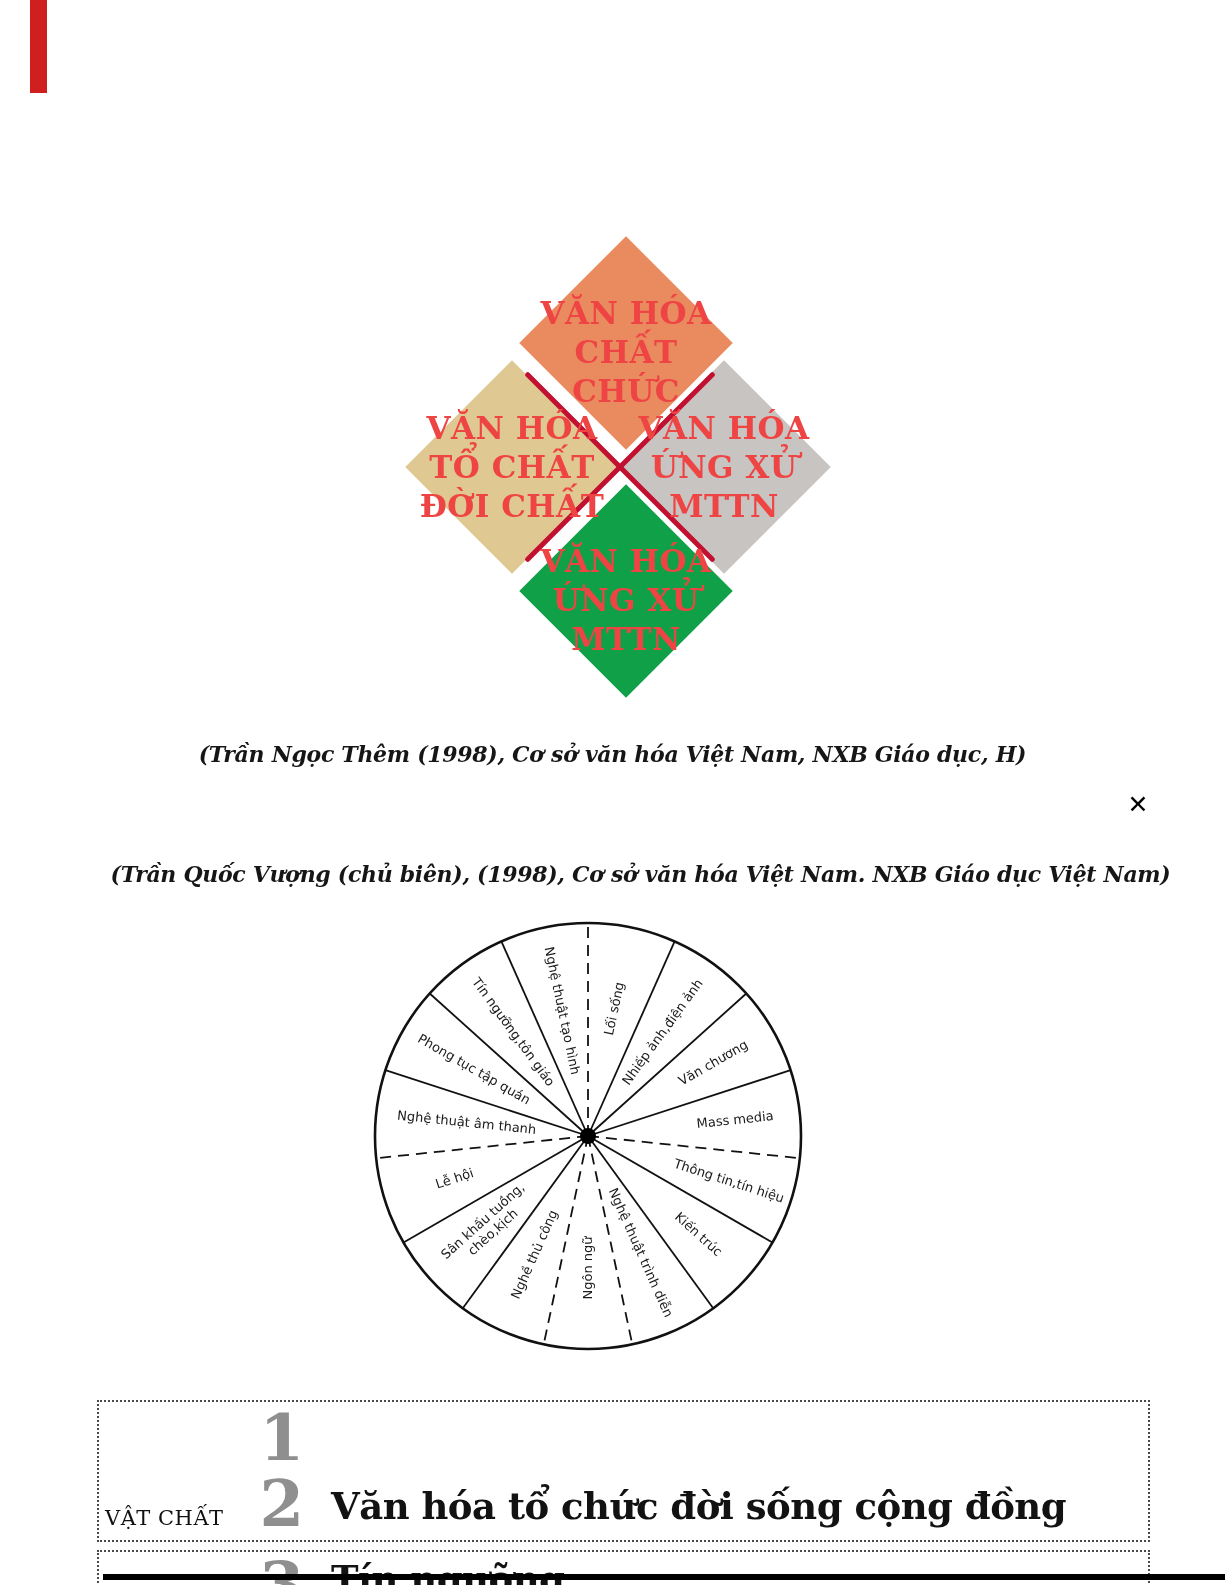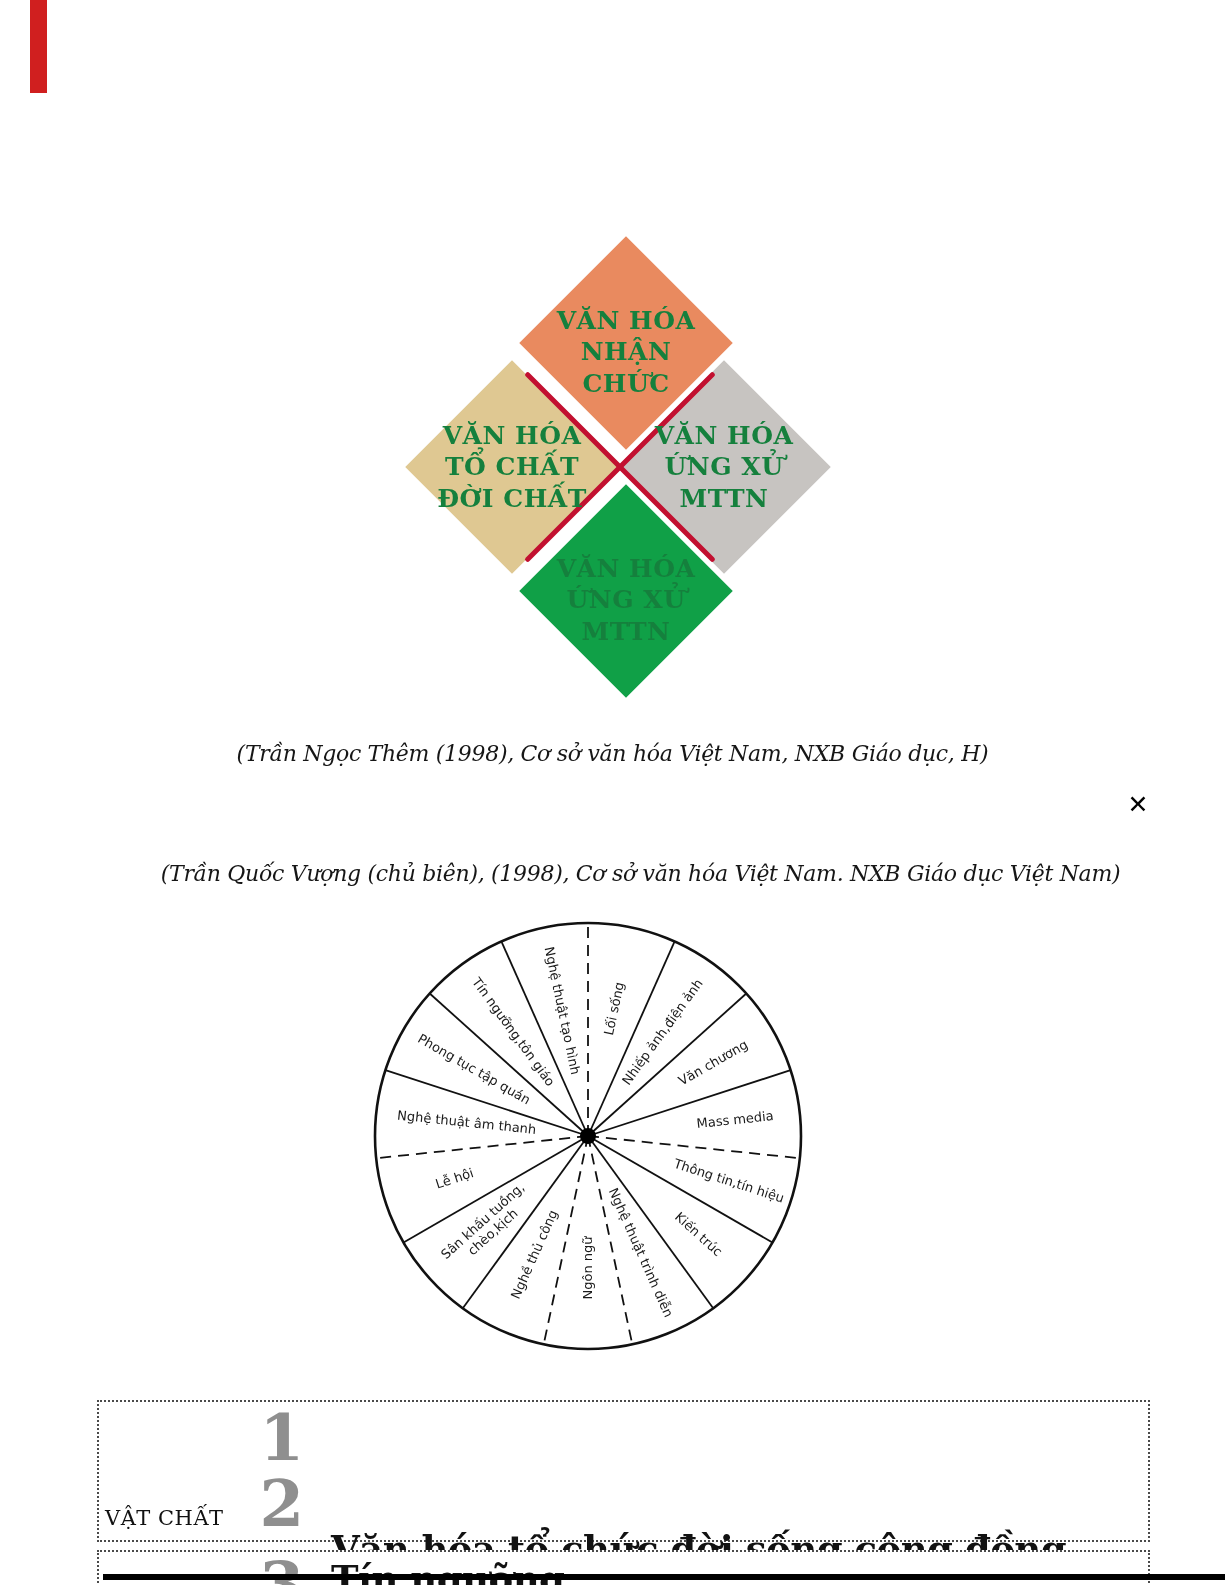--- a/index.html
+++ b/index.html
@@ -11,39 +11,39 @@
   .red-bar{position:absolute;left:30px;top:0;width:17px;height:93px;background:#d01f1f;}
 
   
   .diamond{position:absolute;width:151px;height:151px;transform:translate(-50%,-50%) rotate(45deg);}
   .d-top{left:626px;top:343px;background:#E98A5F;}
   .d-left{left:512px;top:467px;background:#DFC892;}
   .d-right{left:724px;top:467px;background:#C7C4C1;}
   .d-bottom{left:626px;top:591px;background:#10A047;}
   .dlabel{
     position:absolute;width:220px;transform:translate(-50%,-50%);
-    text-align:center;font-weight:bold;font-size:25px;line-height:1.25;
-    color:#15803d;letter-spacing:0.5px;font-family:"DejaVu Serif",serif;
+    text-align:center;font-weight:bold;font-size:31px;line-height:1.25;
+    color:#ef4444;letter-spacing:0.5px;font-family:"DejaVu Serif",serif;
   }
   .l-top{left:626px;top:352px;}
   .l-left{left:512px;top:467px;}
   .l-right{left:724px;top:467px;}
   .l-bottom{left:626px;top:600px;}
   .cross-line{
     position:absolute;left:620px;top:467px;width:266px;height:5px;
     background:#C21030;border-radius:3px;
   }
   .cross-a{transform:translate(-50%,-50%) rotate(45deg);}
   .cross-b{transform:translate(-50%,-50%) rotate(-45deg);}
 
   
   .citation{
     position:absolute;left:0;width:1225px;text-align:center;
     font-style:italic;font-size:22px;color:#161616;
-    font-family:"DejaVu Serif",serif;letter-spacing:-0.3px;
+    font-family:"DejaVu Serif",serif;letter-spacing:-0.3px;font-weight:bold;
   }
   .cite1{top:741px;}
   .cite2{top:861px;margin-left:28px;}
 
   
   .close-btn{
     position:absolute;left:1121px;top:788px;width:34px;height:34px;
     font-family:"DejaVu Sans",sans-serif;font-weight:bold;font-size:25px;
     color:#000;text-align:center;line-height:34px;cursor:pointer;
   }
@@ -66,42 +66,42 @@
     position:absolute;width:105px;text-align:right;
     font-family:"DejaVu Serif",serif;font-weight:bold;font-size:64px;
     color:#8f8f8f;line-height:1;
   }
   .itxt{
     position:absolute;left:232px;
     font-family:"DejaVu Serif",serif;font-weight:bold;font-size:37px;
     color:#121212;letter-spacing:-0.5px;white-space:nowrap;
   }
   .n1{left:100px;top:4px;}  .t1{top:10px;}
-  .n2{left:100px;top:70px;} .t2{top:82px;margin-top:43px;}
+  .n2{left:100px;top:70px;} .t2{top:82px;}
   .n3{left:100px;top:1px;}  .t3{top:5px;}
 
   .bottom-rule{position:absolute;left:103px;top:1574px;width:1122px;height:6px;background:#000;}
 </style>
 </head>
 <body>
 
 <div class="red-bar"></div>
 
 <div>
   <div class="diamond d-top"></div>
   <div class="diamond d-left"></div>
   <div class="diamond d-right"></div>
   <div class="diamond d-bottom"></div>
 
   <div class="cross-line cross-a"></div>
   <div class="cross-line cross-b"></div>
 
   <div class="dlabel l-top">
     <div>VĂN HÓA</div>
-    <div>NHẬN</div>
+    <div>CHẤT</div>
     <div>CHỨC</div>
   </div>
   <div class="dlabel l-left">
     <div>VĂN HÓA</div>
     <div>TỔ CHẤT</div>
     <div>ĐỜI CHẤT</div>
   </div>
   <div class="dlabel l-right">
     <div>VĂN HÓA</div>
     <div>ỨNG XỬ</div>

